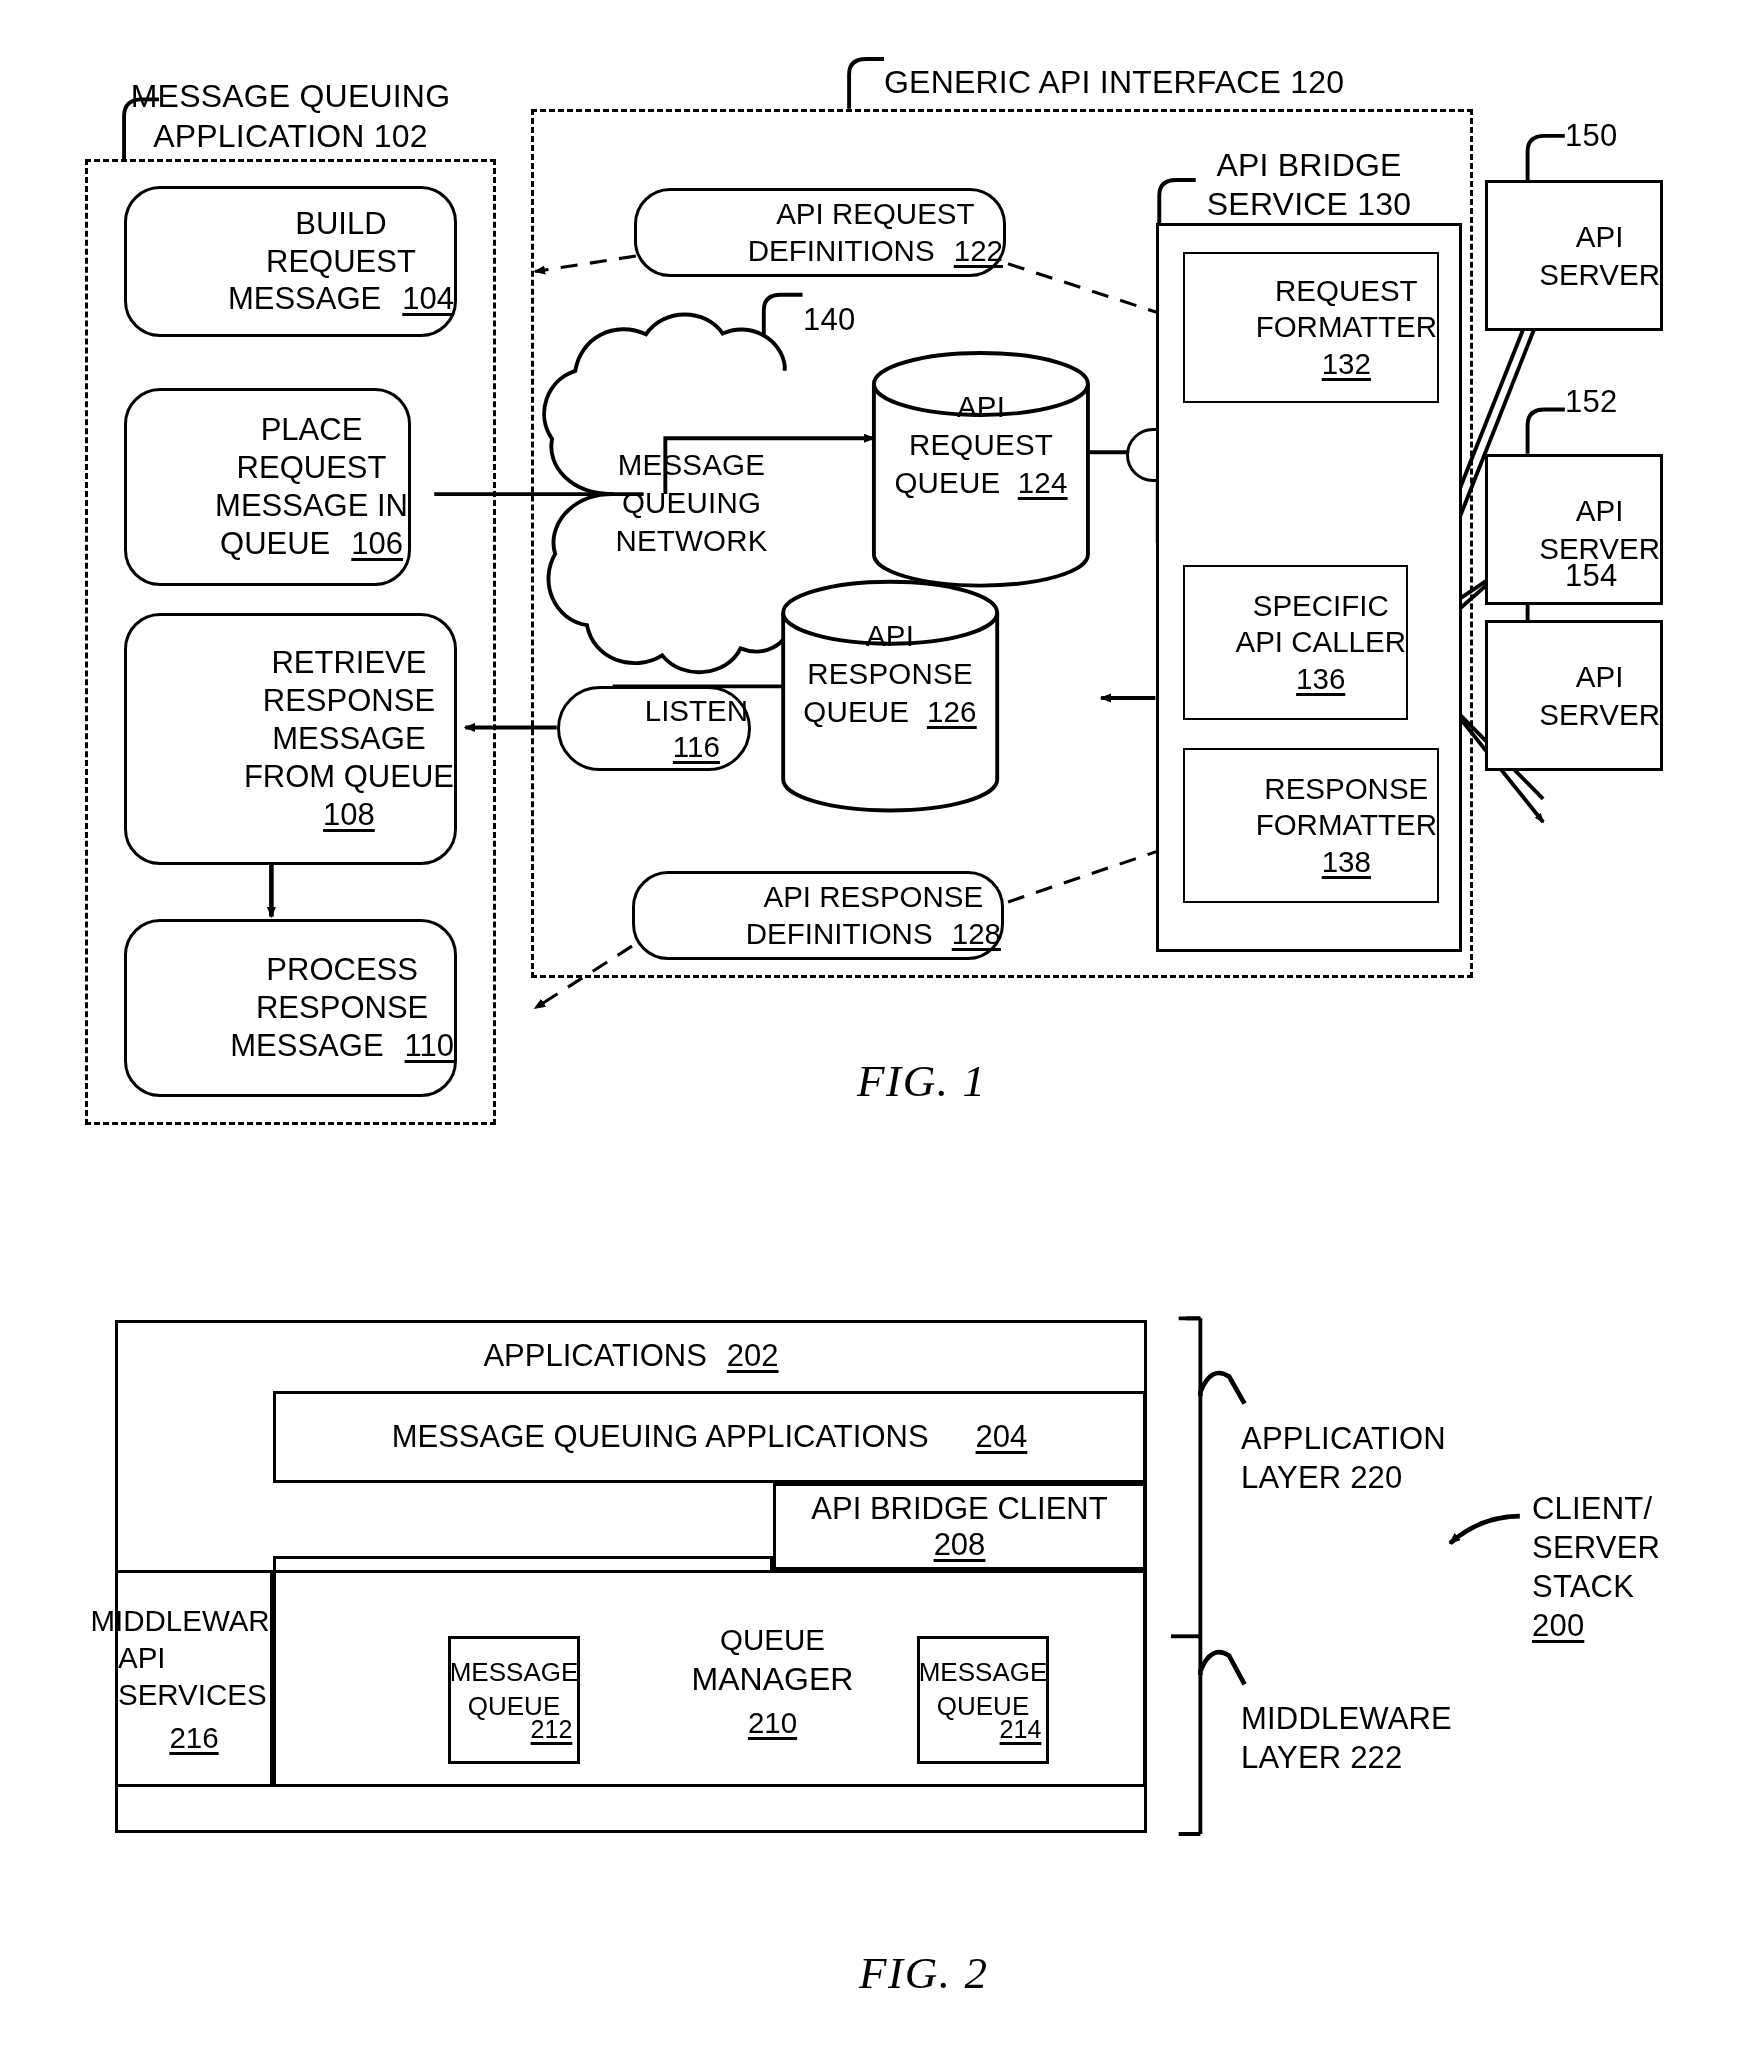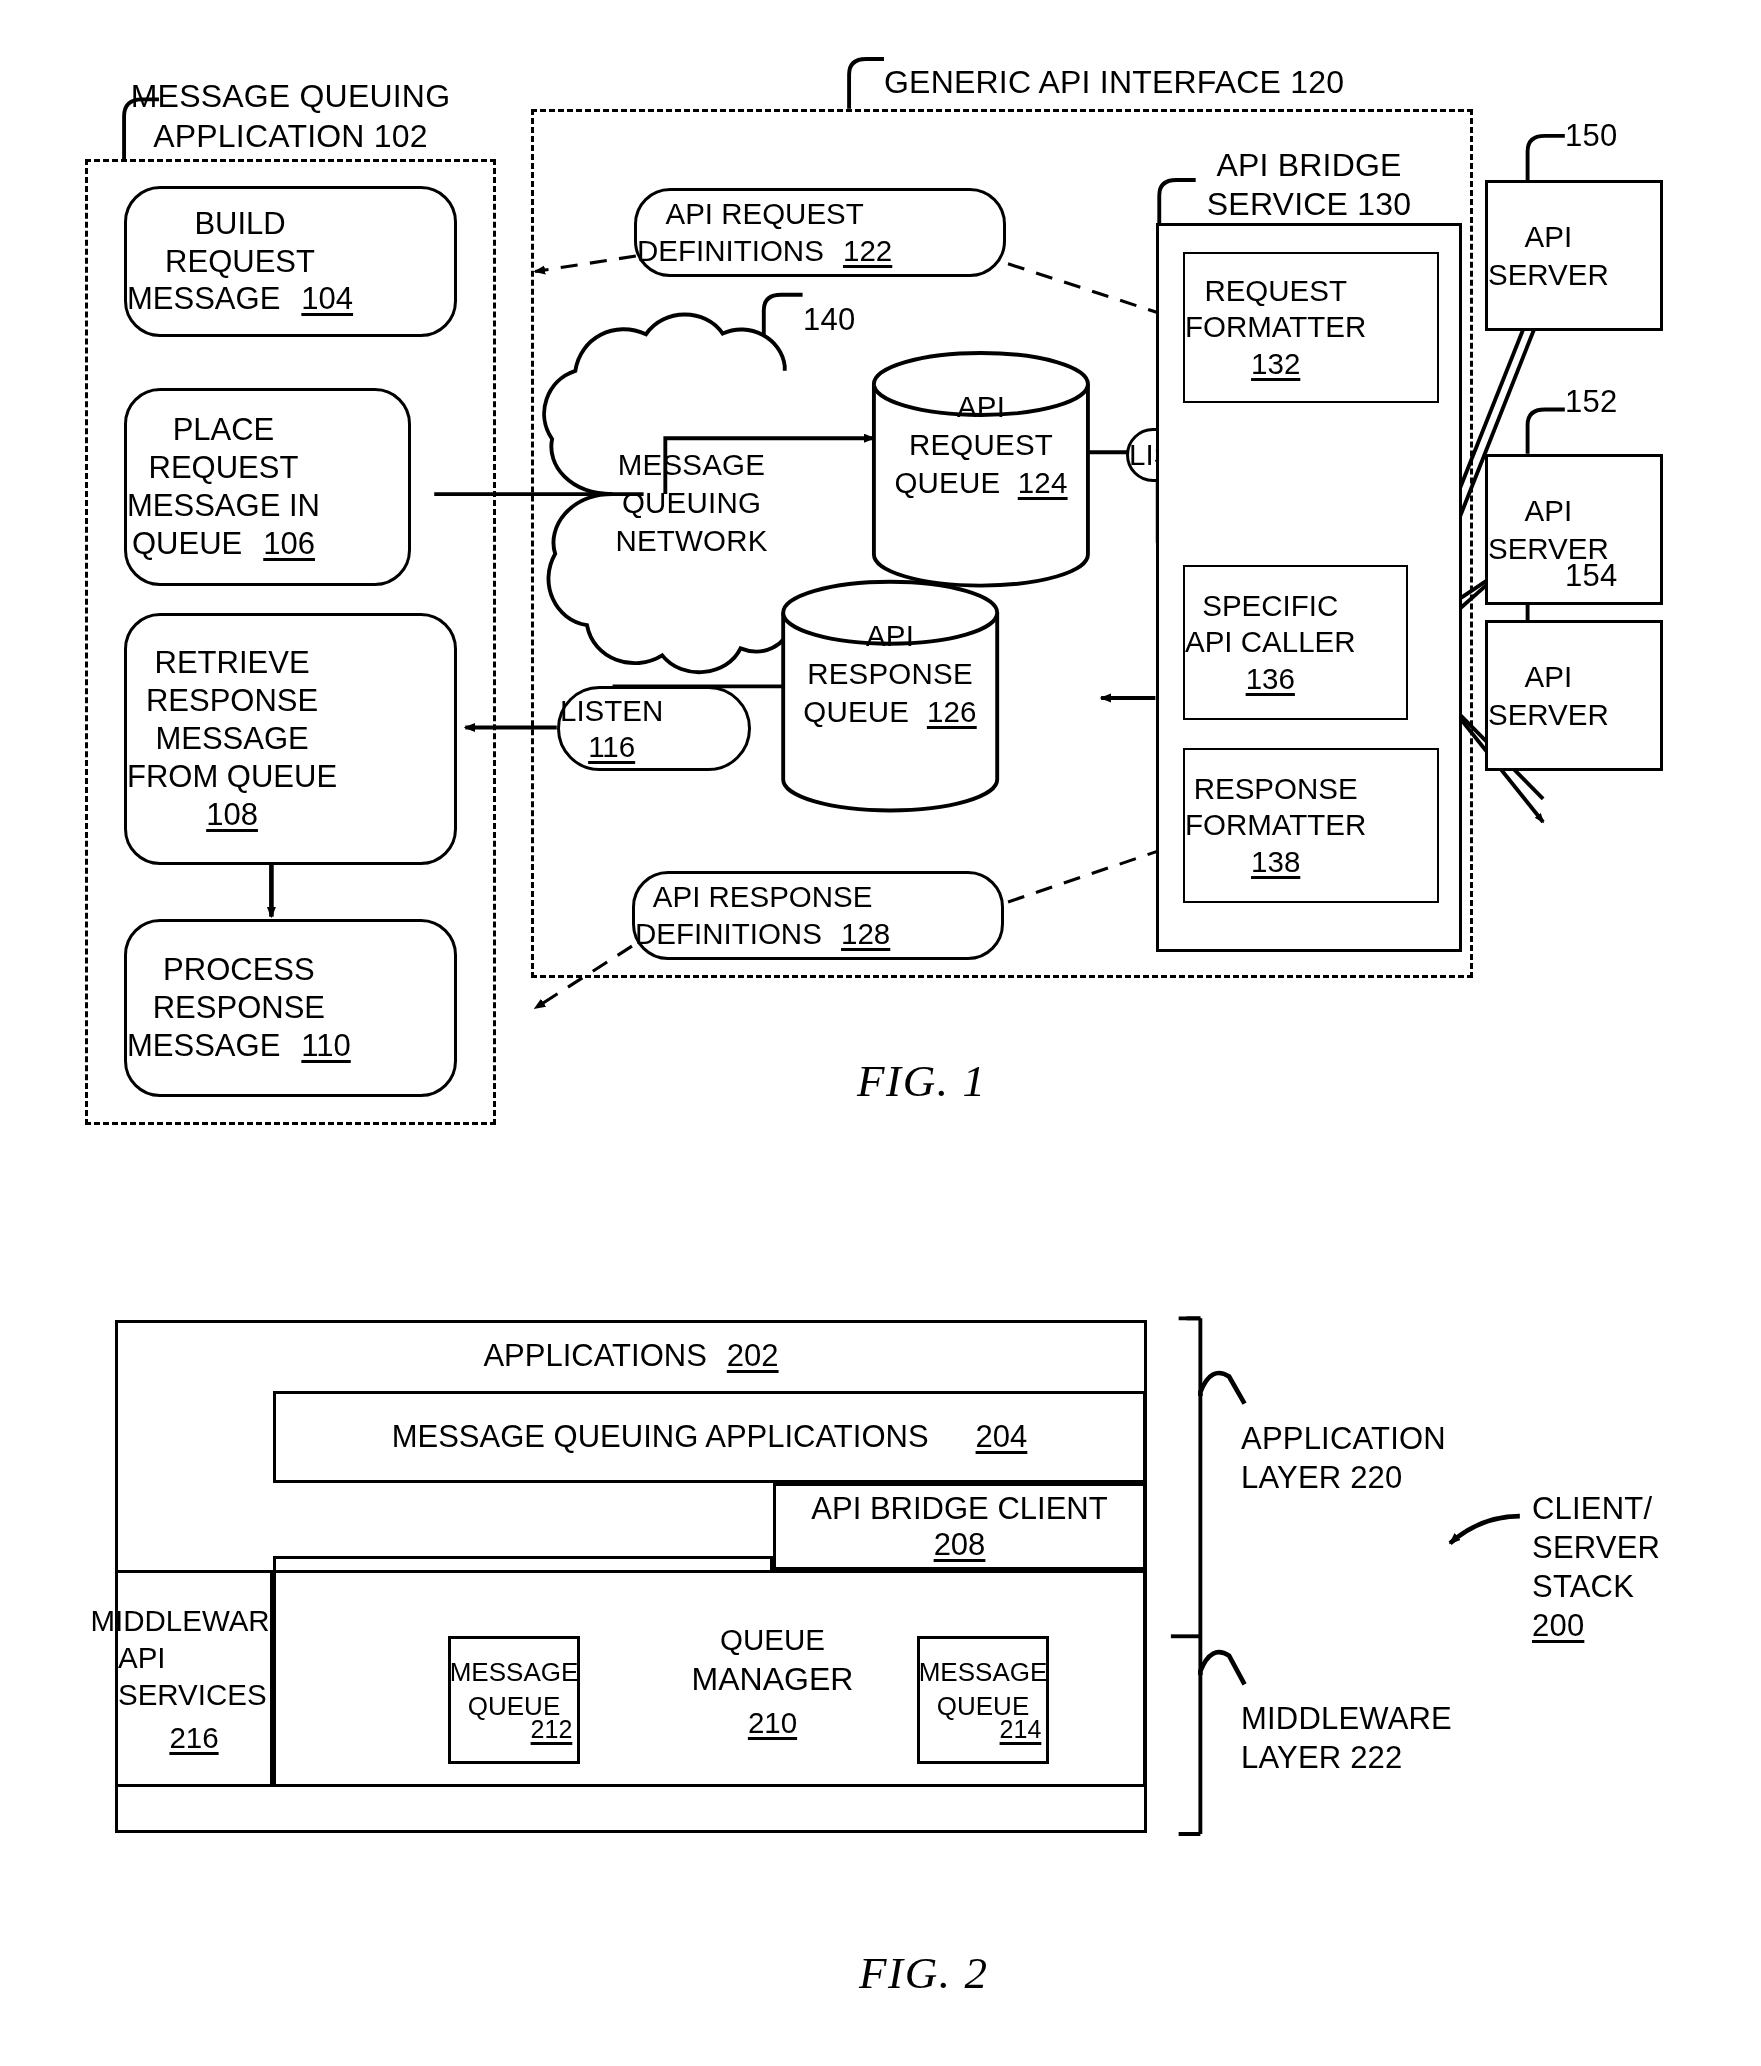--- a/index.html
+++ b/index.html
@@ -2,21 +2,21 @@
 <html style="font-size:12.4px"><head>
 <meta charset="utf-8">
 <style>
   html,body{margin:0;padding:0;background:#ffffff;}
   body{width:1761px;height:2066px;position:relative;
        font-family:"Liberation Sans",sans-serif;color:#000;}
   .stage{position:absolute;left:0;top:0;width:1761px;height:2066px;}
 
   
   .abs{position:absolute;box-sizing:border-box;}
-  .ctr{display:flex;align-items:center;justify-content:flex-start;text-align:center;}
+  .ctr{display:flex;align-items:center;justify-content:flex-end;text-align:center;}
   .txt{position:absolute;text-align:center;line-height:1.18;letter-spacing:0.2px;}
 
   
   .dashbox{border:3.1px dashed #000;}
   .solidbox{border:3.1px solid #000;background:#fff;}
   .thinbox{border:2.3px solid #000;background:#fff;}
   .round{border:3.9px solid #000;background:#fff;}
   .stadium{border-radius:775px;}
   .rrect{border-radius:36px;}
 

